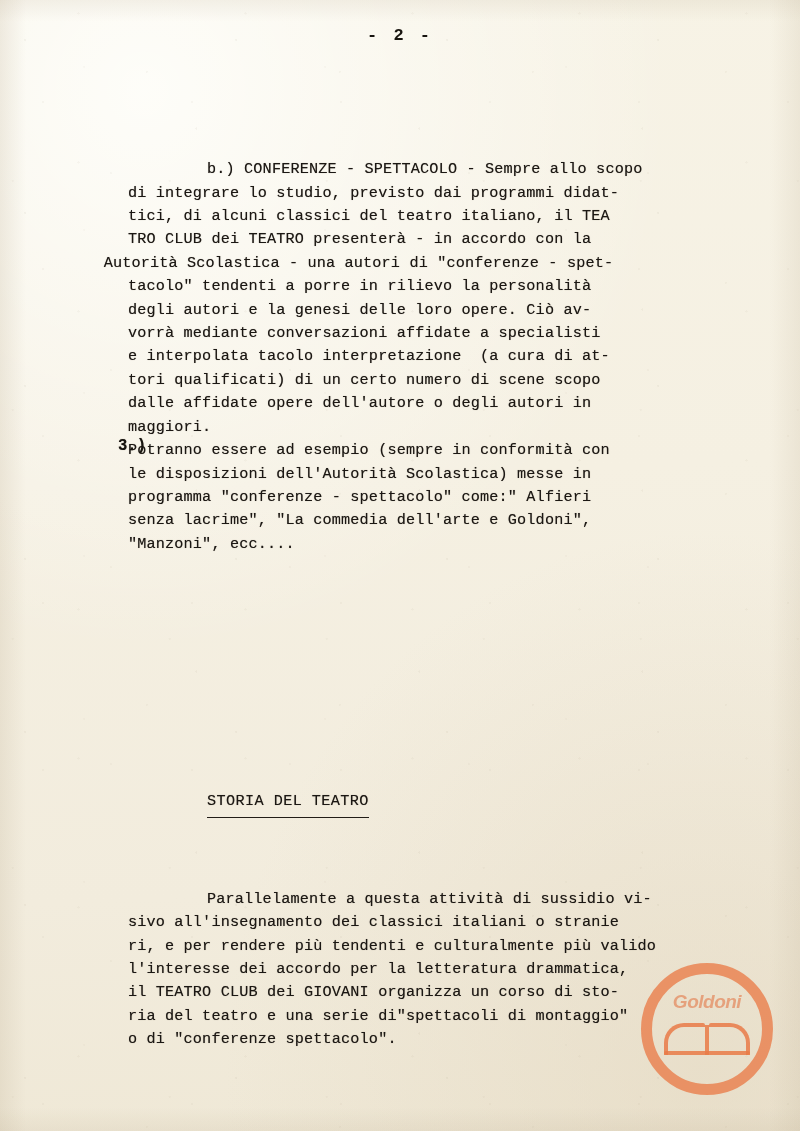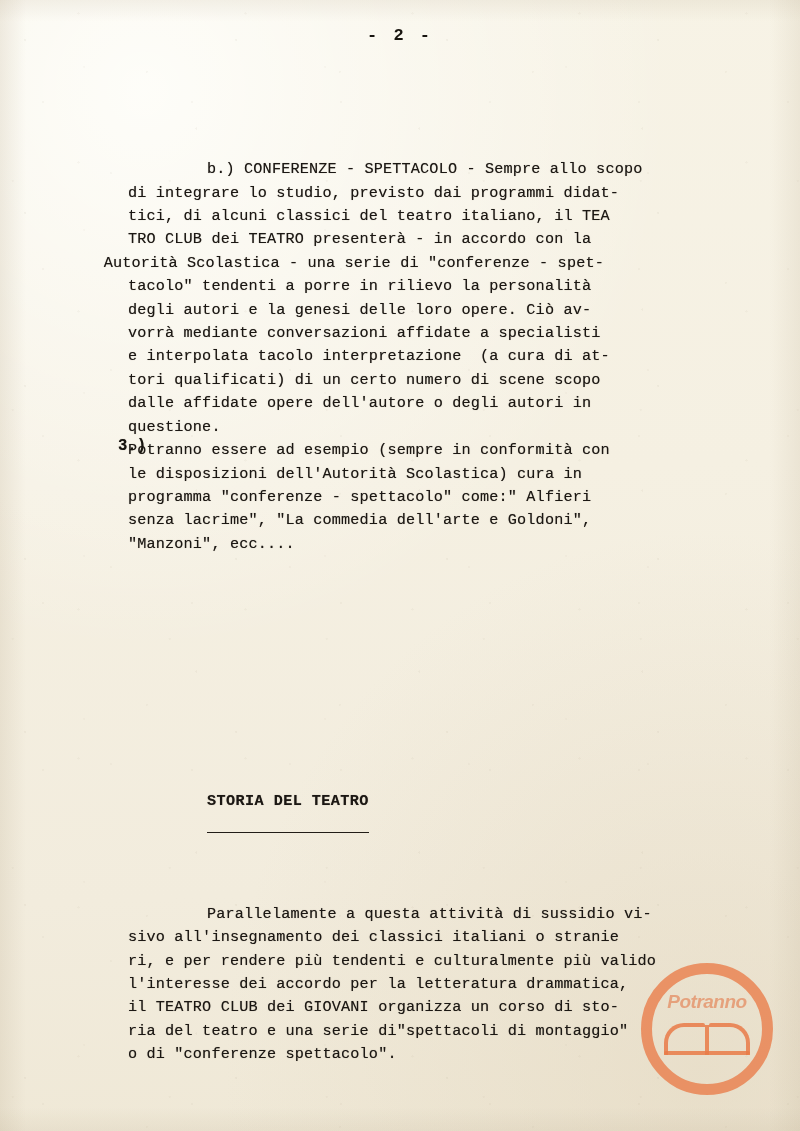--- a/index.html
+++ b/index.html
@@ -85,23 +85,23 @@
     position: absolute;
     left: 118px;
     top: 437px;
     font-size: 15.6px;
     font-weight: bold;
     color: #17140f;
     text-shadow: 0 0 0.7px rgba(40,32,24,0.6);
   }
   .heading {
     display: inline-block;
-    font-weight: bold;
+    font-weight: normal;
     border-bottom: 1.6px solid #221d17;
-    padding-bottom: 18px;
+    padding-bottom: 3px;
     letter-spacing: 0.4px;
   }
   .bold { font-weight: normal; }
 
   
   .stamp {
     position: absolute;
     left: 641px;
     top: 963px;
     width: 132px;
@@ -168,30 +168,30 @@
   <div class="edge-shade"></div>
 
   <div class="page-number">- 2 -</div>
 
   <div class="typescript">
 
     <p class="blk"><span class="indent"></span><span class="bold">b.) CONFERENZE - SPETTACOLO - Sempre allo scopo</span>
 <span>di integrare lo studio, previsto dai programmi didat-</span>
 <span>tici, di alcuni classici del teatro italiano, il TEA</span>
 <span>TRO CLUB dei TEATRO presenterà - in accordo con la</span>
-<span class="outdent">Autorità Scolastica - una serie di "conferenze - spet-</span>
+<span class="outdent">Autorità Scolastica - una autori di "conferenze - spet-</span>
 <span>tacolo" tendenti a porre in rilievo la personalità</span>
 <span>degli autori e la genesi delle loro opere. Ciò av-</span>
 <span>vorrà mediante conversazioni affidate a specialisti</span>
 <span>e interpolata tacolo interpretazione  (a cura di at-</span>
 <span>tori qualificati) di un certo numero di scene scopo</span>
 <span>dalle affidate opere dell'autore o degli autori in</span>
-<span>questione.</span>
+<span>maggiori.</span>
 <span>Potranno essere ad esempio (sempre in conformità con</span>
-<span>le disposizioni dell'Autorità Scolastica) cura in</span>
+<span>le disposizioni dell'Autorità Scolastica) messe in</span>
 <span>programma "conferenze - spettacolo" come:" Alfieri</span>
 <span>senza lacrime", "La commedia dell'arte e Goldoni",</span>
 <span>"Manzoni", ecc....</span></p>
 
     <div class="gap-sm"></div>
     <div class="gap-sm"></div>
 
     <p class="blk"><span class="indent"></span><span class="heading">STORIA DEL TEATRO</span></p>
 
     <p class="blk"><span class="indent"></span><span>Parallelamente a questa attività di sussidio vi-</span>
@@ -217,21 +217,21 @@
     
 
     
 
   </div>
 
   <div class="section-marker">3.)</div>
 
   <div class="stamp">
     <div class="ring"></div>
-    <div class="brand">Potranno</div>
+    <div class="brand">Goldoni</div>
     <div class="book">
       <div class="book-half left"></div>
       <div class="book-half right"></div>
       <div class="book-spine"></div>
       <div class="book-base"></div>
     </div>
   </div>
 
 </div>
 

